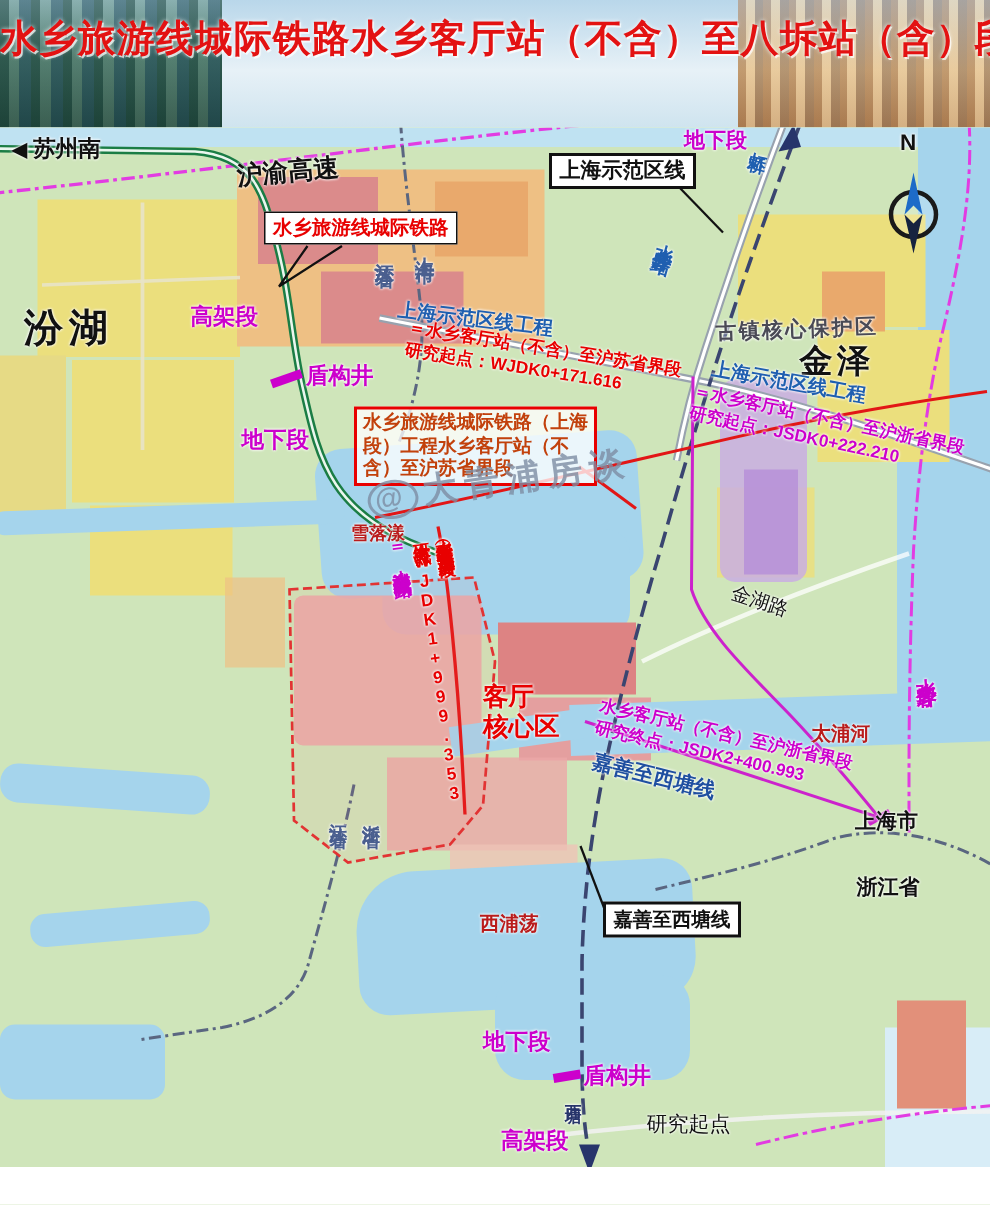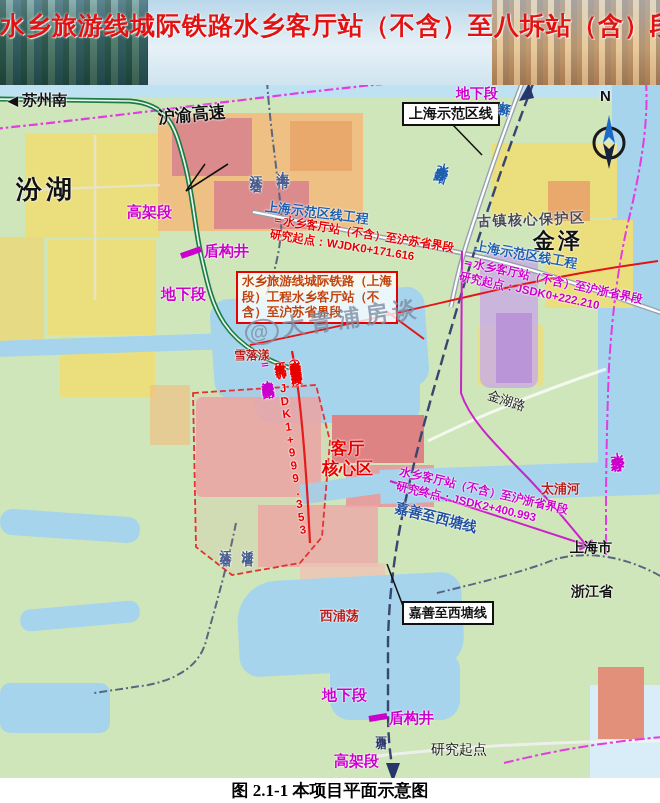--- a/index.html
+++ b/index.html
@@ -151,27 +151,28 @@
         <polygon points="609,30 603,58 609,52 615,58" fill="#1d6bc8"></polygon>
         <polygon points="609,84 603,58 609,64 615,58" fill="#16233f"></polygon>
       </g>
     </svg>
 
     <div class="lbl blk" style="left:8px;top:6px;font-size:15px;">
       <span style="font-size:13px;">◀</span>
       <span>苏州南</span>
     </div>
     <div class="lbl blk" style="left:158px;top:20px;font-size:17px;transform:rotate(-5deg);">沪渝高速</div>
-    <div class="lbl blk" style="left:16px;top:89px;font-size:26px;letter-spacing:4px;">汾湖</div>
+    <div class="wbox" style="left:176px;top:56px;font-size:13px;color:#e80000;border-width:1.5px;">水乡旅游线城际铁路</div>
+    <div class="lbl blk" style="left:16px;top:118px;font-size:26px;letter-spacing:4px;">汾湖</div>
     <div class="lbl mag" style="left:127px;top:118px;font-size:15px;">高架段</div>
     <div class="lbl mag" style="left:204px;top:157px;font-size:15px;">盾构井</div>
     <div class="lbl mag" style="left:161px;top:200px;font-size:15px;">地下段</div>
     <div class="lbl prov vert" style="left:248px;top:80px;font-size:13px;">江苏省</div>
     <div class="lbl prov vert" style="left:275px;top:76px;font-size:13px;">上海市</div>
-    <div class="wbox" style="left:366px;top:17px;font-size:14px;margin-left:36px;">上海示范区线</div>
+    <div class="wbox" style="left:366px;top:17px;font-size:14px;">上海示范区线</div>
     <div class="lbl mag" style="left:456px;top:0;font-size:14px;">地下段</div>
     <div class="lbl blu vert" style="left:501px;top:8px;font-size:12px;transform:rotate(14deg);">虹桥</div>
     <div class="lbl blk" style="left:600px;top:2px;font-size:15px;">N</div>
     <div class="lbl blu vert" style="left:438px;top:68px;font-size:13px;transform:rotate(16deg);">水乡客厅站</div>
     <div class="lbl" style="left:477px;top:126px;font-size:14px;color:#4a4a55;letter-spacing:1.5px;transform:rotate(-2deg);">古镇核心保护区</div>
     <div class="lbl blk" style="left:533px;top:143px;font-size:22px;letter-spacing:3px;">金泽</div>
     <div class="lbl blu" style="left:265px;top:120px;font-size:13px;transform:rotate(7deg);">上海示范区线工程</div>
     <div class="lbl red note2" style="left:270px;top:141px;font-size:11.5px;transform:rotate(9deg);">
       <span class="ln">＝水乡客厅站（不含）至沪苏省界段</span>
       <span class="ln">研究起点：WJDK0+171.616</span>
@@ -184,21 +185,21 @@
     </div>
     <div class="lbl wat" style="left:234px;top:263px;font-size:12px;">雪落漾</div>
     <div class="watermark">
       <span class="wm-at">@</span><span>大青浦房谈</span>
     </div>
     <div class="lbl mag vert" style="left:258px;top:272px;font-size:12px;letter-spacing:1px;transform:rotate(-7deg);">＝水乡旅游线城际铁路</div>
     <div class="lbl red vert" style="left:283px;top:266px;font-size:11.5px;letter-spacing:1px;transform:rotate(-8deg);line-height:1.3;">
       <span style="display:block;">水乡客厅站（不含）至沪苏省界段</span>
       <span style="display:block;">研究终点：WJDK1+999.353</span>
     </div>
-    <div class="lbl red" style="left:322px;top:354px;font-size:17px;text-align:center;line-height:1.15;">
+    <div class="lbl red" style="left:322px;top:370px;font-size:17px;line-height:1.15;">
       <span style="display:block;">客厅</span>
       <span style="display:block;">核心区</span>
     </div>
     <div class="lbl blk" style="left:487px;top:308px;font-size:13px;font-weight:normal;transform:rotate(18deg);">金湖路</div>
     <div class="lbl mag vert" style="left:608px;top:356px;font-size:14px;transform:rotate(-4deg);">水乡客厅</div>
     <div class="lbl wat" style="left:541px;top:396px;font-size:13px;">太浦河</div>
     <div class="lbl mag note2" style="left:396px;top:398px;font-size:11.5px;transform:rotate(13deg);">
       <span class="ln">水乡客厅站（不含）至沪浙省界段</span>
       <span class="ln">研究终点：JSDK2+400.993</span>
     </div>
@@ -209,14 +210,13 @@
     <div class="lbl prov vert" style="left:240px;top:455px;font-size:12px;">浙江省</div>
     <div class="lbl wat" style="left:320px;top:523px;font-size:13px;">西浦荡</div>
     <div class="wbox" style="left:402px;top:516px;font-size:13px;">嘉善至西塘线</div>
     <div class="lbl mag" style="left:322px;top:601px;font-size:15px;">地下段</div>
     <div class="lbl mag" style="left:389px;top:624px;font-size:15px;">盾构井</div>
     <div class="lbl navy vert" style="left:374px;top:643px;font-size:11px;letter-spacing:1px;">西塘</div>
     <div class="lbl mag" style="left:334px;top:667px;font-size:15px;">高架段</div>
     <div class="lbl blk" style="left:431px;top:656px;font-size:14px;font-weight:normal;">研究起点</div>
   </div>
 
-  <div class="caption-bar">图 2.1-1 本项目平面示意图</div>
 </div>
 
 </body></html>

